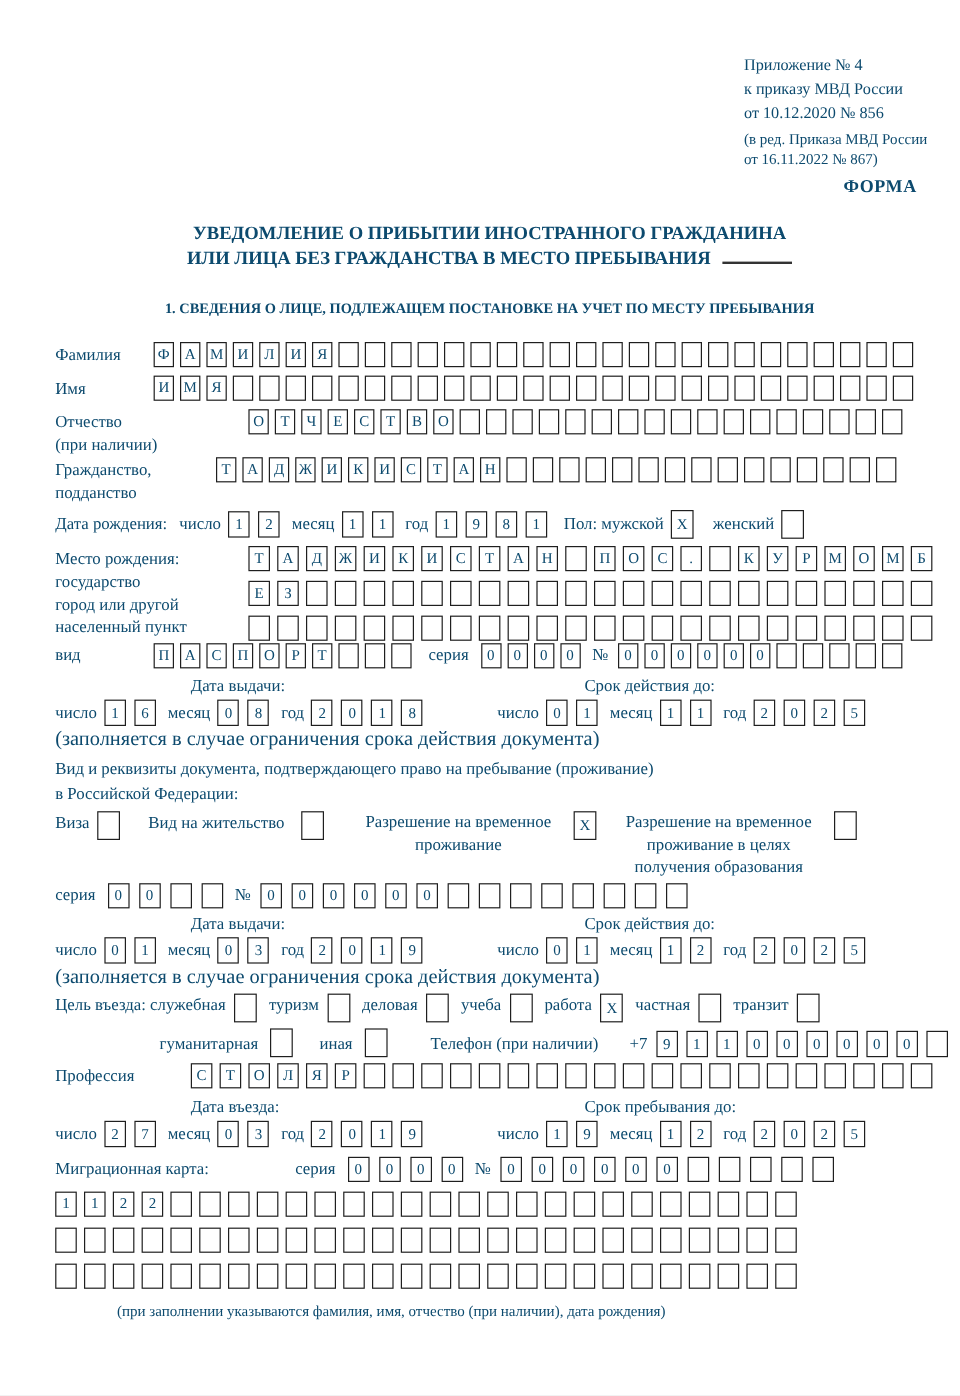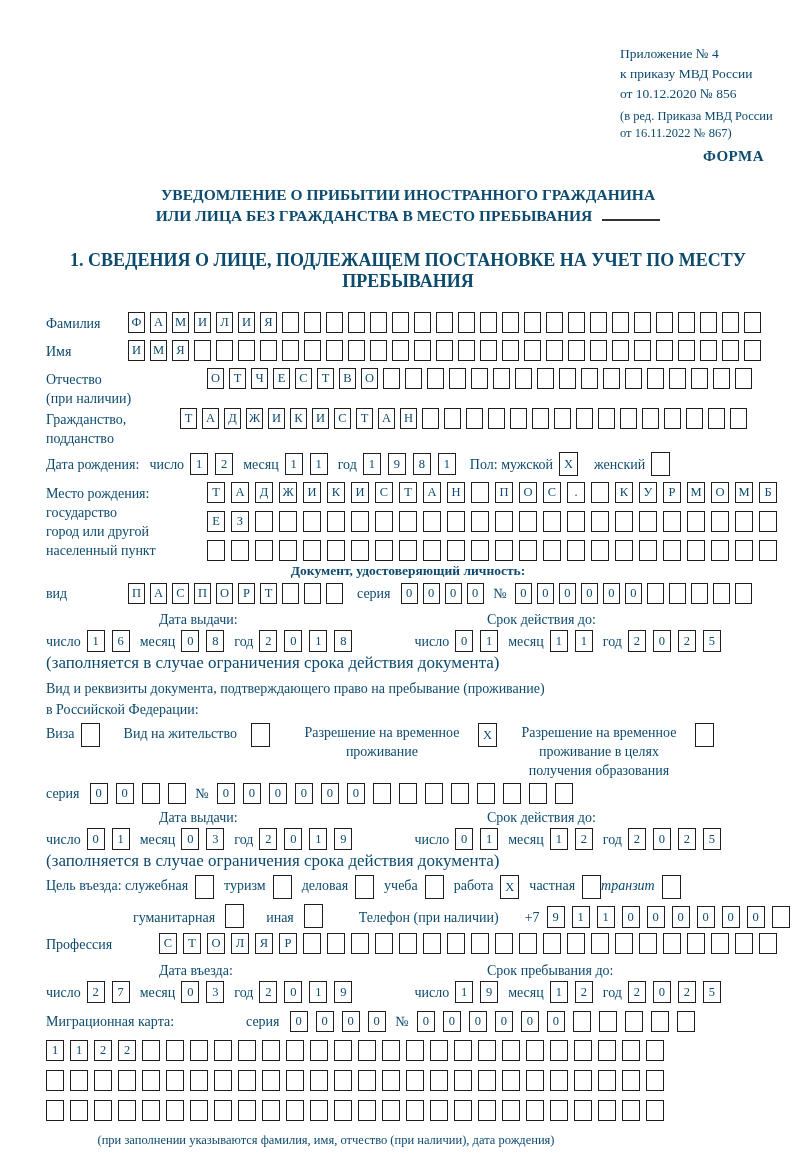--- a/index.html
+++ b/index.html
@@ -9,21 +9,21 @@
     background:#ffffff; color:#0c4a6e;
     font-family:"Liberation Serif", "DejaVu Serif", serif;
     overflow:hidden;
   }
   .annex { position:absolute; left:620px; top:44px; font-size:13.5px; line-height:20px; }
   .annex-note { font-size:12.5px; line-height:17px; margin-top:4px; }
   .forma { position:absolute; top:148px; right:36px; font-size:15px; font-weight:bold; letter-spacing:0.5px; }
   .content { padding:184px 30px 0 46px; }
   .title { text-align:center; font-weight:bold; font-size:15.5px; line-height:21px; }
   .title-underline { display:inline-block; width:58px; border-bottom:2.2px solid #333; margin-left:10px; height:14px; }
-  .section-heading { text-align:center; font-weight:bold; font-size:18px; margin-top:24px; }
+  .section-heading { text-align:center; font-weight:bold; font-size:12px; margin-top:24px; }
   .rows { margin-top:20px; }
   .row { display:flex; align-items:flex-start; }
   .lbl { font-size:14px; line-height:19px; padding-top:2px; flex:none; }
   .w82 { width:82px; } .w113 { width:113px; } .w134 { width:134px; } .w161 { width:161px; }
   .cells { display:flex; gap:5px; flex:none; }
   .cell {
     flex:none; width:17px; height:21px; border:1.6px solid #1f1f1f; background:#fff;
     display:flex; align-items:center; justify-content:center;
     font-size:12.5px; line-height:1;
   }
@@ -336,21 +336,20 @@
               <div class="cell"></div>
               <div class="cell"></div>
               <div class="cell"></div>
               <div class="cell"></div>
               <div class="cell"></div>
               <div class="cell"></div>
             </div>
         </div>
       </div>
 
-      <div class="doc-heading">Документ, удостоверяющий личность:</div>
 
       <div class="date-row mb8">
         <span class="lbl w82">вид</span>
         <div class="cells">
             <div class="cell">П</div>
             <div class="cell">А</div>
             <div class="cell">С</div>
             <div class="cell">П</div>
             <div class="cell">О</div>
             <div class="cell">Р</div>
@@ -559,21 +558,21 @@
             <div class="cell"></div>
           </div>
         <span class="inline-lbl" style="margin-left:10px;">работа</span>
         <div class="cells cb" style="margin-left:7px;">
             <div class="cell">X</div>
           </div>
         <span class="inline-lbl" style="margin-left:10px;">частная</span>
         <div class="cells cb" style="margin-left:7px;">
             <div class="cell"></div>
           </div>
-        <span class="inline-lbl" style="font-style:italic;">транзит</span>
+        <span class="inline-lbl" style="margin-left:10px;">транзит</span>
         <div class="cells cb" style="margin-left:7px;">
             <div class="cell"></div>
           </div>
       </div>
 
       <div class="cbrow mb5" style="align-items:flex-end;">
         <span class="inline-lbl" style="margin-left:87px;">гуманитарная</span>
         <div class="cells cb" style="margin-left:10px;">
             <div class="cell"></div>
           </div>

